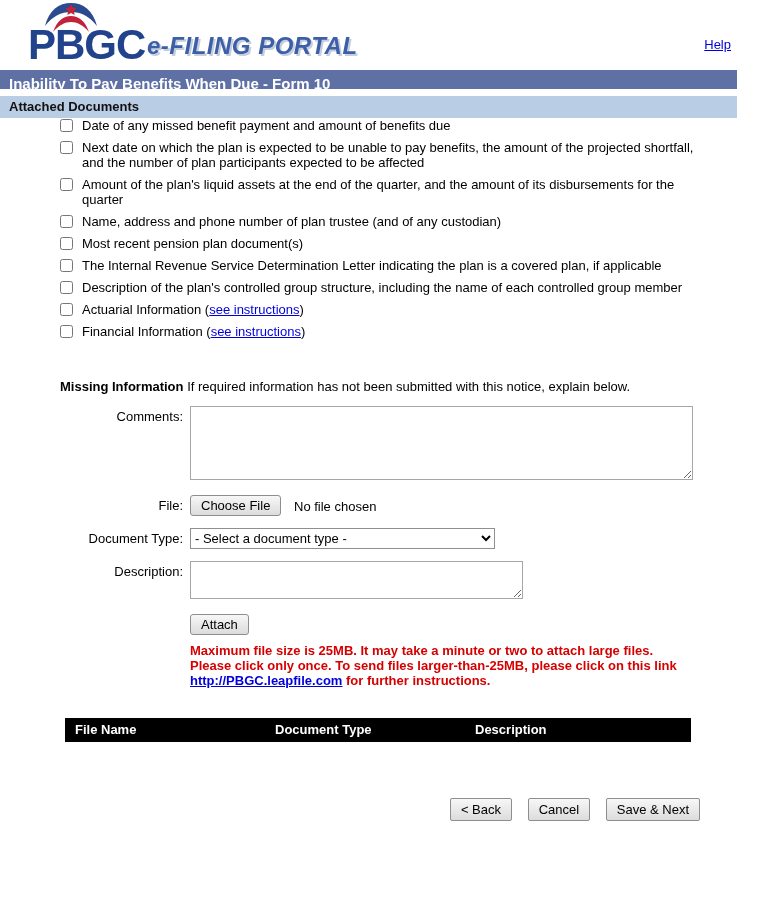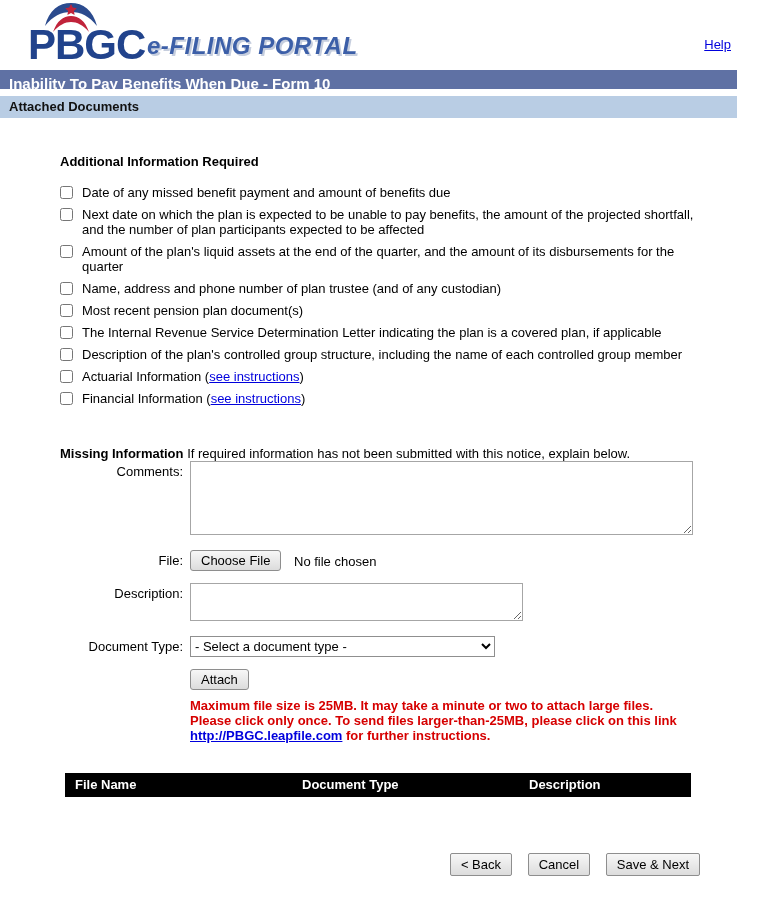--- a/index.html
+++ b/index.html
@@ -48,21 +48,21 @@
   .add-info-heading { margin:36px 0 16px 0; font-weight:bold; }
 
   .check-row { display:flex; align-items:flex-start; margin-bottom:7px; }
   .check-row input { flex:0 0 auto; width:13px; height:13px; margin:1px 9px 0 0; }
   .cb-label { line-height:15px; }
   a.link { color:#0000dd; text-decoration:underline; cursor:pointer; }
 
   .missing-row { margin-top:40px; line-height:15px; }
   .bold { font-weight:bold; }
 
-  .form-area { }
+  .form-area { margin-top:12px; }
   .form-row { display:flex; margin-bottom:12px; }
   .form-label { flex:0 0 auto; width:130px; text-align:right; padding:3px 7px 0 0; }
   .form-control { flex:1; }
 
   textarea {
     border:1px solid #a6a6a6; background:#fff;
     font:inherit; font-size:13px; resize:both; padding:2px 3px;
   }
   .comments-box { width:503px; height:74px; }
   .description-box { width:333px; height:38px; }
@@ -81,21 +81,21 @@
   }
 
   .attach-row { margin-bottom:6px; }
   .warning { color:#d60000; font-weight:bold; line-height:15px; margin-top:2px; }
   .warning a { color:#0000dd; text-decoration:underline; font-weight:bold; }
 
   
   .attach-table-header {
     margin:30px 46px 0 65px; height:24px; line-height:24px;
     background:#000; color:#fff; font-weight:bold;
-    display:flex; padding-left:10px;gap:27px;
+    display:flex; padding-left:10px;
   }
   .attach-table-header .col1 { width:200px; }
   .attach-table-header .col2 { width:200px; }
   .attach-table-header .col3 { flex:1; }
 
   
   .footer { margin:56px 37px 0 0; text-align:right; }
   .footer .btn { margin-left:12px; padding:3px 10px; border-radius:2px; }
 </style>
 </head>
@@ -115,21 +115,20 @@
     <span class="portal-title">e-FILING PORTAL</span>
     <a class="help-link">Help</a>
   </div>
 
   <div class="title-bar">Inability To Pay Benefits When Due - Form 10</div>
   <div class="bar-gap"></div>
   <div class="section-bar">Attached Documents</div>
 
   <div class="content">
 
-    <div class="add-info-heading">Additional Information Required</div>
 
     <div class="check-list">
 
       <div class="check-row">
         <input type="checkbox" style="">
         <label class="cb-label">Date of any missed benefit payment and amount of benefits due</label>
       </div>
 
       <div class="check-row">
         <input type="checkbox" style="">
@@ -189,32 +188,32 @@
 
       <div class="form-row">
         <div class="form-label">File:</div>
         <div class="form-control">
           <button class="btn">Choose File</button>
           <span class="file-status">No file chosen</span>
         </div>
       </div>
 
       <div class="form-row">
-        <div class="form-label">Description:</div>
-        <div class="form-control">
-          <textarea class="description-box" style=""></textarea>
-        </div>
-      </div>
-
-      <div class="form-row">
         <div class="form-label">Document Type:</div>
         <div class="form-control">
           <select class="doc-type-select">
             <option>- Select a document type -</option>
           </select>
+        </div>
+      </div>
+
+      <div class="form-row">
+        <div class="form-label">Description:</div>
+        <div class="form-control">
+          <textarea class="description-box" style=""></textarea>
         </div>
       </div>
 
       <div class="form-row attach-row">
         <div class="form-label"></div>
         <div class="form-control">
           <button class="btn">Attach</button>
         </div>
       </div>
 

